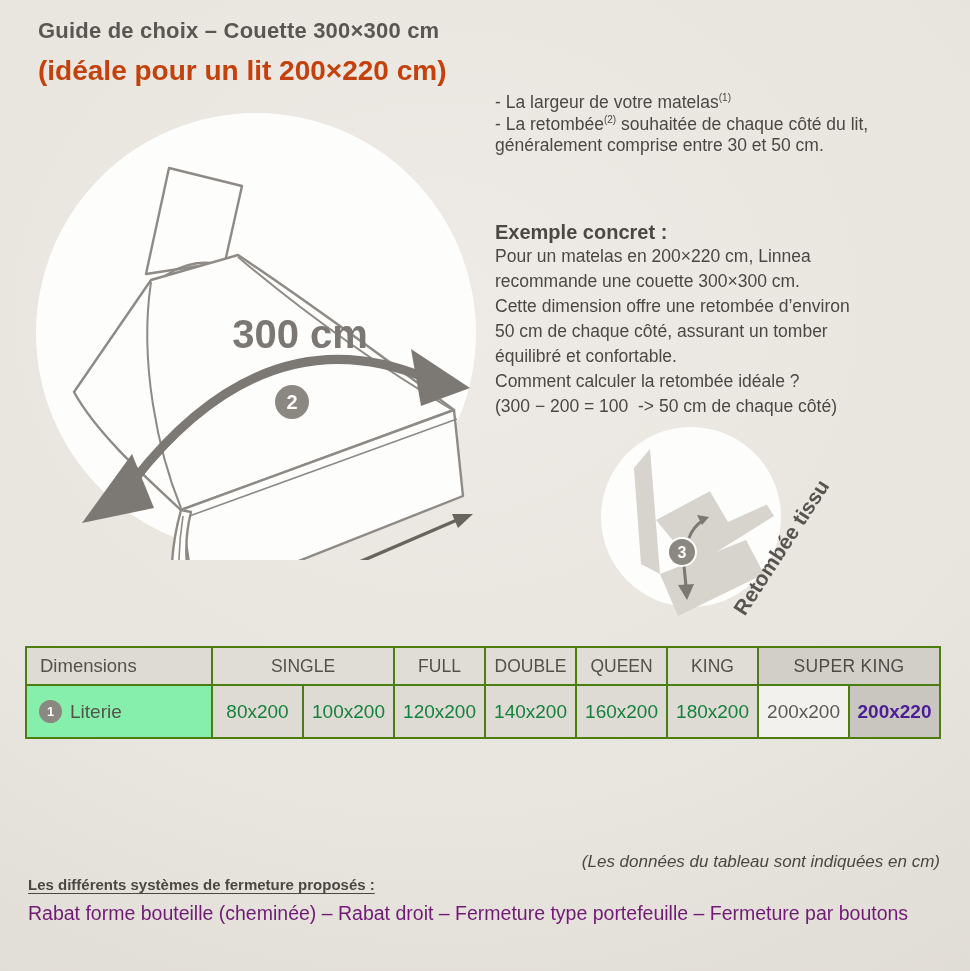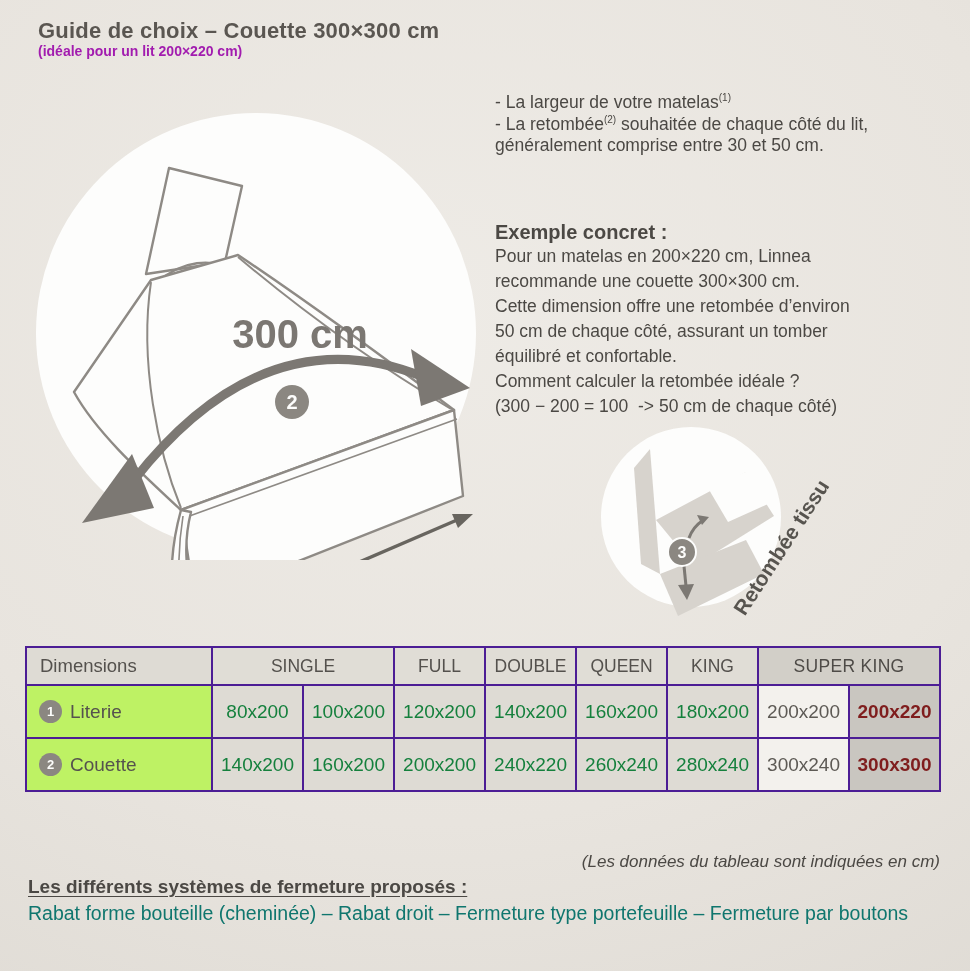--- a/index.html
+++ b/index.html
@@ -5,50 +5,50 @@
   html,body{margin:0;padding:0;}
   body{
     width:970px;height:971px;position:relative;overflow:hidden;
     font-family:"Liberation Sans","DejaVu Sans",sans-serif;
     background:radial-gradient(130% 110% at 45% 32%, #eeebe6 0%, #e8e4de 48%, #d9d5ce 100%);
     color:#4e4b47;
   }
   .abs{position:absolute;}
   
   .page-title{left:38px;top:18px;font-size:22px;font-weight:700;color:#5a5651;letter-spacing:.2px;}
-  .page-subtitle{left:38px;top:43px;font-size:14px;font-weight:700;color:#a21caf;}
+  .page-subtitle{left:38px;top:55px;font-size:28px;font-weight:700;color:#c2410c;}
   
   .intro{left:495px;top:92px;width:460px;font-size:17.5px;line-height:21.5px;color:#4b4844;white-space:pre-wrap;}
   sup{font-size:10px;vertical-align:super;line-height:0;}
   .example-heading{left:495px;top:221px;font-size:20px;font-weight:700;color:#4b4844;}
   .example-body{left:495px;top:244px;width:465px;font-size:17.5px;line-height:25px;color:#4b4844;white-space:pre-wrap;}
   
   .main-diagram{left:30px;top:110px;width:450px;height:450px;}
   .drop-diagram{left:596px;top:424px;width:198px;height:198px;}
   .drop-label{left:739px;top:601px;font-size:21px;font-weight:700;color:#57544f;
     transform:rotate(-57deg);transform-origin:0 50%;white-space:nowrap;}
   
   .dim-table-wrap{left:25px;top:646px;width:916px;}
   table{border-collapse:collapse;table-layout:fixed;width:916px;}
-  th,td{border:2px solid #4c1d95;text-align:center;vertical-align:middle;overflow:hidden;}
+  th,td{border:2px solid #4d7c0f;text-align:center;vertical-align:middle;overflow:hidden;}
   thead th{height:34px;font-weight:400;font-size:17.5px;color:#54514d;background:#e0ddd6;text-align:center;}
   thead th.corner{text-align:left;padding-left:13px;font-size:18.5px;background:#dedbd4;}
   thead th.hl-head{background:#d2cfc8;color:#4e4b47;letter-spacing:.3px;}
   tbody td{height:49px;font-size:19px;color:#15803d;background:#dedbd4;}
-  tbody td.label-cell{text-align:left;padding-left:12px;color:#55524e;background:#bef264;}
+  tbody td.label-cell{text-align:left;padding-left:12px;color:#55524e;background:#86efac;}
   tbody td.col-light{background:#f3f1ed;color:#5d5a55;}
-  tbody td.col-hl{background:#c9c6c0;color:#7f1d1d;font-weight:700;}
+  tbody td.col-hl{background:#c9c6c0;color:#4c1d95;font-weight:700;}
   .badge{display:inline-flex;width:23px;height:23px;border-radius:50%;background:#8b8781;color:#fdfdfc;
     font-size:13px;font-weight:700;align-items:center;justify-content:center;margin-right:8px;vertical-align:middle;}
   .rlabel{font-size:19px;vertical-align:middle;}
   .table-note{left:0;top:852px;width:940px;text-align:right;font-size:17px;font-style:italic;color:#4b4844;}
   
-  .footer-heading{left:28px;top:876px;font-size:19px;font-weight:700;color:#4b4844;
+  .footer-heading{left:28px;top:876px;font-size:15px;font-weight:700;color:#4b4844;
     text-decoration:underline;text-underline-offset:3px;}
-  .footer-systems{left:28px;top:902px;width:930px;font-size:19.5px;color:#0f766e;}
+  .footer-systems{left:28px;top:902px;width:930px;font-size:19.5px;color:#701a75;}
   svg text{font-family:"Liberation Sans","DejaVu Sans",sans-serif;}
 </style>
 </head>
 <body>
 
 <div class="abs page-title">Guide de choix – Couette 300×300 cm</div>
 <div class="abs page-subtitle">(idéale pour un lit 200×220 cm)</div>
 
 <div class="abs intro"><span>- La largeur de votre matelas</span><sup>(1)</sup><span>
 - La retombée</span><sup>(2)</sup><span> souhaitée de chaque côté du lit,
@@ -154,31 +154,20 @@
         <td class="label-cell"><span class="badge">1</span><span class="rlabel">Literie</span></td>
         <td>80x200</td>
         <td>100x200</td>
         <td>120x200</td>
         <td>140x200</td>
         <td>160x200</td>
         <td>180x200</td>
         <td class="col-light">200x200</td>
         <td class="col-hl">200x220</td>
       </tr>
-      <tr>
-        <td class="label-cell"><span class="badge">2</span><span class="rlabel">Couette</span></td>
-        <td>140x200</td>
-        <td>160x200</td>
-        <td>200x200</td>
-        <td>240x220</td>
-        <td>260x240</td>
-        <td>280x240</td>
-        <td class="col-light">300x240</td>
-        <td class="col-hl">300x300</td>
-      </tr>
     </tbody>
   </table>
 </div>
 
 <div class="abs table-note">(Les données du tableau sont indiquées en cm)</div>
 
 <div class="abs footer-heading">Les différents systèmes de fermeture proposés :</div>
 <div class="abs footer-systems">Rabat forme bouteille (cheminée) – Rabat droit – Fermeture type portefeuille – Fermeture par boutons</div>
 
 </body></html>

